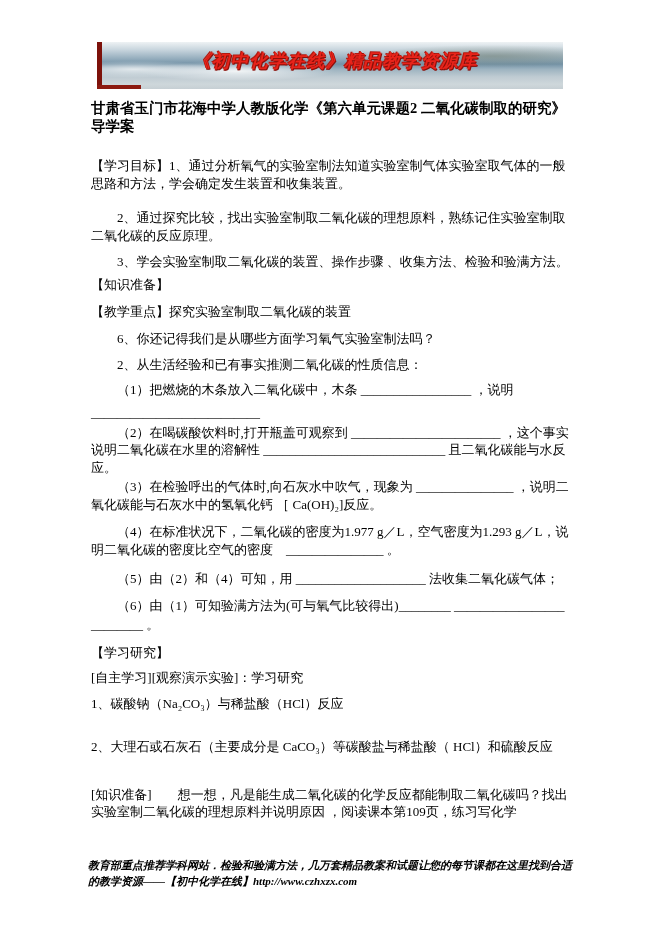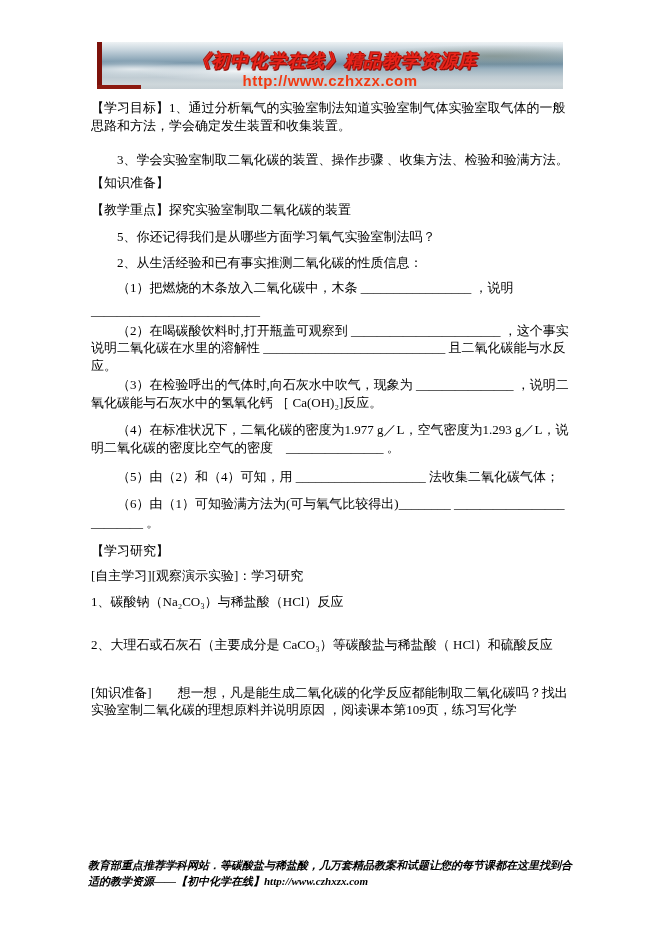--- a/index.html
+++ b/index.html
@@ -56,41 +56,42 @@
 </head>
 <body>
 
 <div class="page">
   <div class="content">
 
     <div class="banner">
       <div class="banner-bar"></div>
       <div class="banner-inner">
         <div class="banner-title">《初中化学在线》精品教学资源库</div>
-        <div class="banner-url">http://www.czhxzx.com</div>
       </div>
     </div>
 
+    <div class="doc-title">甘肃省玉门市花海中学人教版化学《第六单元课题2 二氧化碳制取的研究》导学案</div>
 
     <p class="line mb17">【学习目标】1、通过分析氧气的实验室制法知道实验室制气体实验室取气体的一般思路和方法，学会确定发生装置和收集装置。</p>
+    <p class="line ind">2、通过探究比较，找出实验室制取二氧化碳的理想原料，熟练记住实验室制取二氧化碳的反应原理。</p>
     <p class="line ind mb5">3、学会实验室制取二氧化碳的装置、操作步骤 、收集方法、检验和验满方法。</p>
     <p class="line mb10">【知识准备】</p>
     <p class="line">【教学重点】探究实验室制取二氧化碳的装置</p>
-    <p class="line ind">5、你还记得我们是从哪些方面学习氧气实验室制法吗？</p>
+    <p class="line ind">6、你还记得我们是从哪些方面学习氧气实验室制法吗？</p>
     <p class="line ind mb7">2、从生活经验和已有事实推测二氧化碳的性质信息：</p>
     <p class="line ind mb6">（1）把燃烧的木条放入二氧化碳中，木条 _________________ ，说明</p>
     <p class="line mb2">__________________________</p>
     <p class="line ind mb2">（2）在喝碳酸饮料时,打开瓶盖可观察到 _______________________ ，这个事实说明二氧化碳在水里的溶解性 ____________________________ 且二氧化碳能与水反应。</p>
     <p class="line ind mb10">（3）在检验呼出的气体时,向石灰水中吹气，现象为 _______________ ，说明二氧化碳能与石灰水中的氢氧化钙 ［ Ca(OH)₂]反应。</p>
     <p class="line ind mb12">（4）在标准状况下，二氧化碳的密度为1.977 g／L，空气密度为1.293 g／L，说明二氧化碳的密度比空气的密度　_______________ 。</p>
     <p class="line ind">（5）由（2）和（4）可知，用 ____________________ 法收集二氧化碳气体；</p>
     <p class="line ind mb2">（6）由（1）可知验满方法为(可与氧气比较得出)________ _________________</p>
     <p class="line mb10">________ 。</p>
     <p class="line mb8">【学习研究】</p>
     <p class="line mb8">[自主学习][观察演示实验]：学习研究</p>
     <p class="line mb26">1、碳酸钠（Na₂CO₃）与稀盐酸（HCl）反应</p>
     <p class="line mb30">2、大理石或石灰石（主要成分是 CaCO₃）等碳酸盐与稀盐酸（ HCl）和硫酸反应</p>
     <p class="line">[知识准备]　　想一想，凡是能生成二氧化碳的化学反应都能制取二氧化碳吗？找出实验室制二氧化碳的理想原料并说明原因 ，阅读课本第109页，练习写化学</p>
 
   </div>
 
-  <div class="footer">教育部重点推荐学科网站．等碳酸盐与稀盐酸，几万套精品教案和试题让您的每节课都在这里找到合适的教学资源——【初中化学在线】http://www.czhxzx.com</div>
+  <div class="footer">教育部重点推荐学科网站．检验和验满方法，几万套精品教案和试题让您的每节课都在这里找到合适的教学资源——【初中化学在线】http://www.czhxzx.com</div>
 </div>
 
 </body></html>

